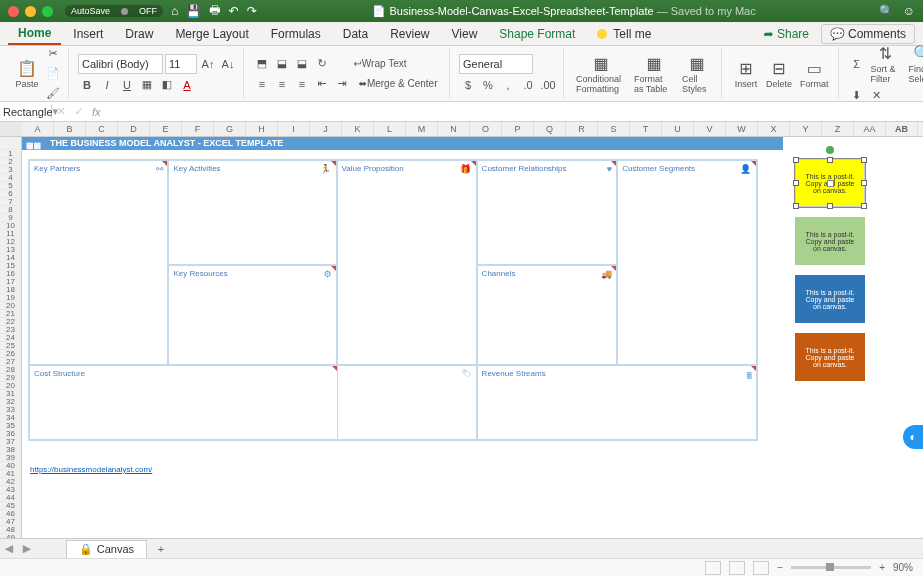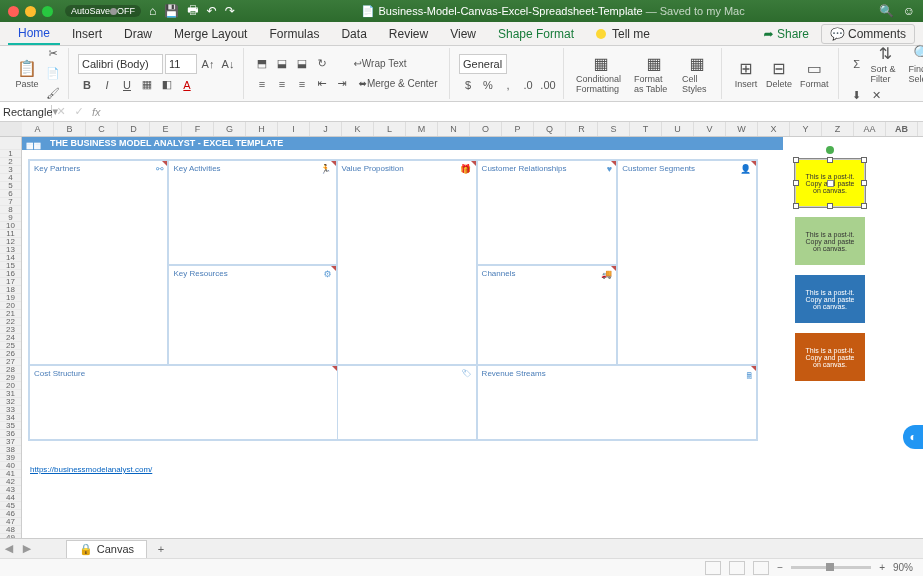--- a/index.html
+++ b/index.html
@@ -1,40 +1,40 @@
 <!DOCTYPE html>
 <html><head>
 <meta charset="utf-8">
 <style>
 *{box-sizing:border-box;margin:0;padding:0;font-family:-apple-system,Helvetica,Arial,sans-serif}
 body{width:923px;height:576px;overflow:hidden;background:#fff;font-size:11px;color:#333}
 .titlebar{height:22px;background:linear-gradient(#3a7a3a,#2d6b2d);display:flex;align-items:center;padding:0 8px;color:#fff;font-size:11px}
 .winbtn{width:11px;height:11px;border-radius:50%;margin-right:6px}
 .winbtn.r{background:#ff5f57}.winbtn.y{background:#febc2e}.winbtn.g{background:#28c840}
-.autos{margin-left:6px;background:rgba(0,0,0,.25);border-radius:9px;padding:1px 6px;font-size:9px;display:flex;align-items:center;gap:0}
+.autos{margin-left:6px;background:rgba(0,0,0,.25);border-radius:9px;padding:1px 6px;font-size:9px;display:flex;align-items:center;gap:11px}
 .autos .dot{width:7px;height:7px;background:#999;border-radius:50%}
 .titlebar .tic{margin-left:8px;font-size:12px;cursor:pointer}
 .docname{flex:1;text-align:center;font-size:11px}
 .docname .saved{color:rgba(255,255,255,.7)}
 .tabs{height:24px;background:#f3f2f1;border-bottom:1px solid #d0d0d0;display:flex;align-items:center;padding:0 8px;font-size:12px;gap:2px}
 .tabs .tab{padding:3px 10px;cursor:pointer;color:#333}
-.tabs .tab.active{color:#1d4ed8;border-bottom:2px solid #14b8a6;font-weight:400}
+.tabs .tab.active{color:#15803d;border-bottom:2px solid #c2410c;font-weight:700}
 .tabs .tab.shape{color:#187c3b}
 .tabs .spacer{flex:1}
 .tabs .share{color:#187c3b}
 .tabs .comments{border:1px solid #ccc;padding:2px 8px;border-radius:3px;display:flex;align-items:center;gap:3px}
 .ribbon{height:56px;background:#f8f8f8;border-bottom:1px solid #d0d0d0;display:flex;padding:2px 6px;gap:3px}
 .group{border-right:1px solid #e0e0e0;padding:0 6px;display:flex;flex-direction:column;justify-content:center}
 .group.stack{gap:2px}
 .group .big{display:flex;flex-direction:column;align-items:center;gap:1px;font-size:9px;color:#555;padding:0 3px}
 .group .bigic{width:24px;height:20px;display:flex;align-items:center;justify-content:center;font-size:16px}
 .group .row{display:flex;gap:2px;align-items:center}
 .btn{min-width:18px;height:18px;border:1px solid transparent;display:flex;align-items:center;justify-content:center;font-size:11px;cursor:pointer;color:#555}
 .sel{border:1px solid #ccc;height:20px;background:#fff;font-size:11px;padding:0 3px;display:flex;align-items:center}
-.sel.font{width:85px}.sel.size{width:32px}.sel.num{width:48px}
+.sel.font{width:85px}.sel.size{width:32px}.sel.num{width:74px}
 .namebox{height:20px;background:#fff;border-bottom:1px solid #d0d0d0;display:flex;align-items:center;font-size:11px}
 .namebox .nb{width:52px;border-right:1px solid #ccc;padding:0 3px;display:flex;align-items:center}
 .namebox .fx{padding:0 4px;color:#999;font-style:italic}
 .colhdr{height:15px;background:#f0f0f0;border-bottom:1px solid #ccc;display:flex;font-size:9px;color:#666;position:relative}
 .colhdr .c{border-right:1px solid #ddd;text-align:center;line-height:15px}
 .colhdr .sa{width:22px;background:#e8e8e8}
 .sheet{display:flex;height:427px;position:relative;overflow:hidden}
 .rowhdr{width:22px;background:#f0f0f0;border-right:1px solid #ccc;font-size:8px;color:#666}
 .rowhdr div{height:8px;border-bottom:1px solid #e8e8e8;text-align:center;line-height:8px}
 .rowhdr div.tall{height:13px;line-height:13px}

